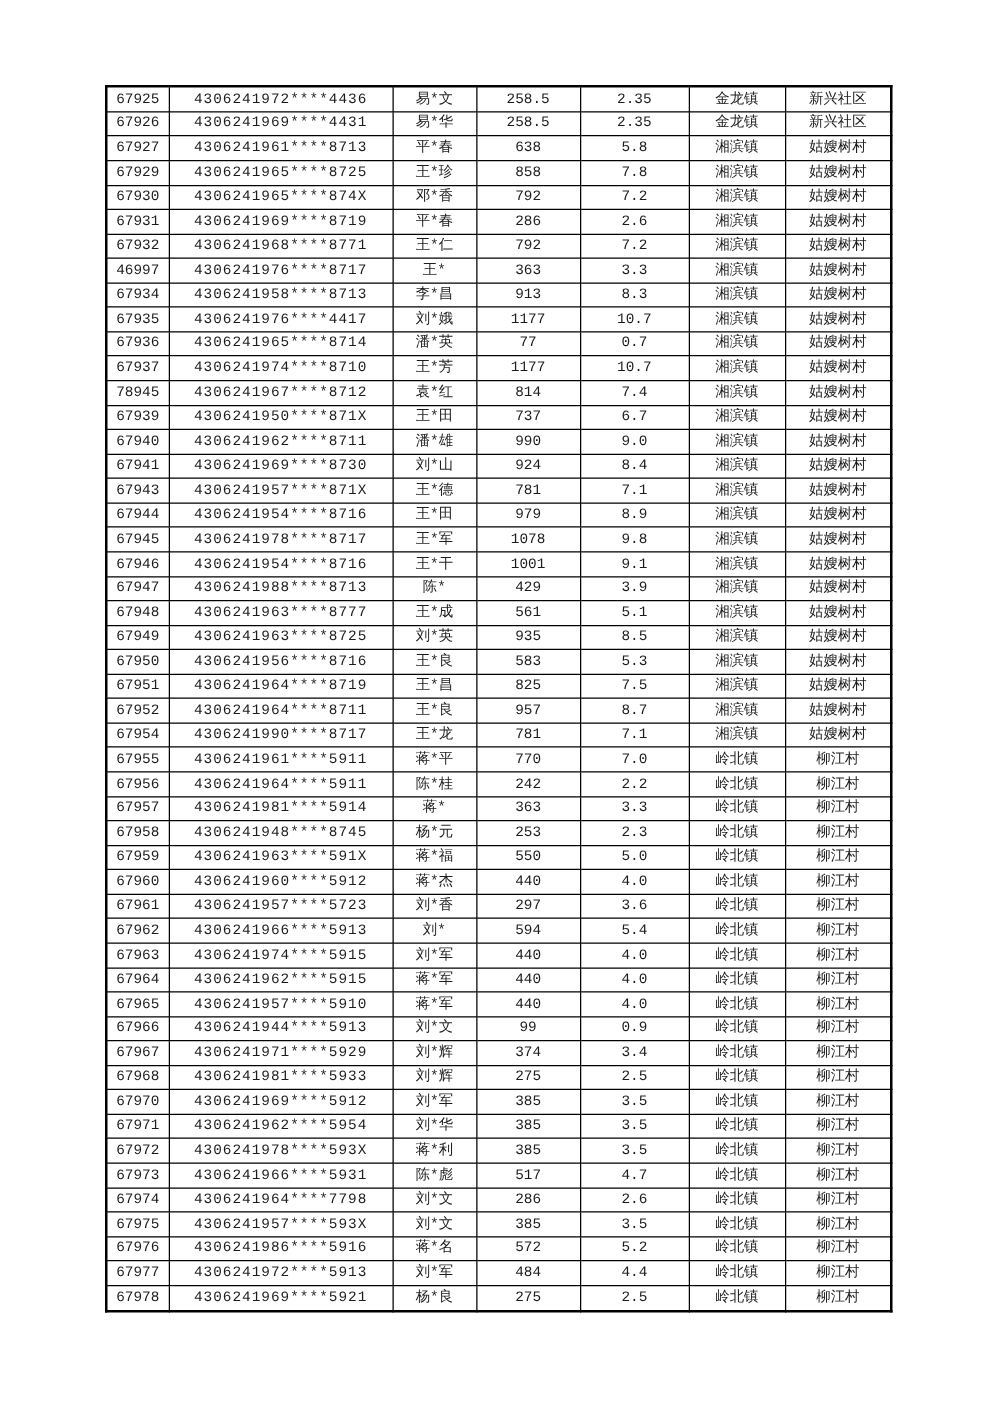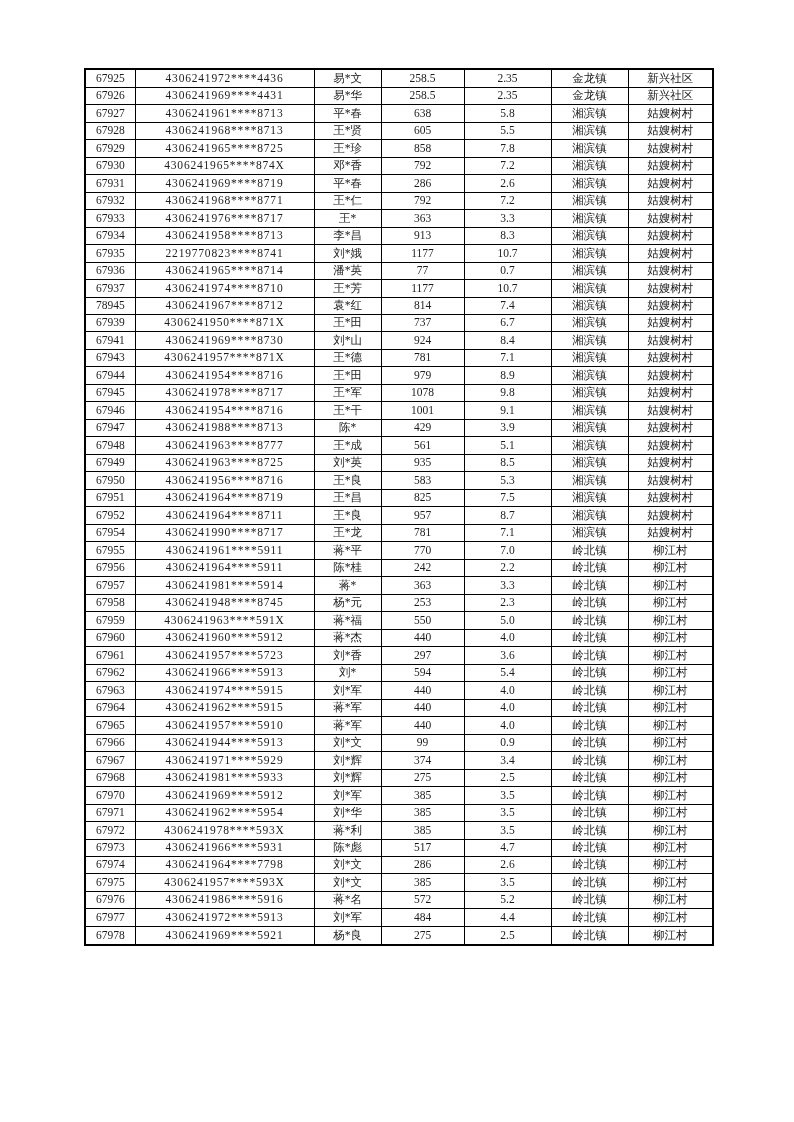--- a/index.html
+++ b/index.html
@@ -13,24 +13,25 @@
     height: 1122px;
     background: #ffffff;
     overflow: hidden;
     font-family: "Liberation Serif", "DejaVu Serif", serif;
   }
   table.data-table {
     position: absolute;
     left: 84px;
     top: 68px;
     width: 628px;
-    height: 878px;
+    height: 982px;
     border-collapse: collapse;
     table-layout: fixed;
     border: 2px solid #000000;
+    font-family: Liberation Mono, monospace;
   }
   table.data-table td {
     border: 1px solid #000000;
     text-align: center;
     vertical-align: middle;
     font-size: 11.5px;
     color: #1c1c1c;
     padding: 0;
     white-space: nowrap;
     overflow: hidden;
@@ -83,29 +84,20 @@
         <tr>
           <td>67927</td>
           <td class="id-cell">4306241961****8713</td>
           <td>平*春</td>
           <td>638</td>
           <td>5.8</td>
           <td>湘滨镇</td>
           <td>姑嫂树村</td>
         </tr>
         <tr>
-          <td>67928</td>
-          <td class="id-cell">4306241968****8713</td>
-          <td>王*贤</td>
-          <td>605</td>
-          <td>5.5</td>
-          <td>湘滨镇</td>
-          <td>姑嫂树村</td>
-        </tr>
-        <tr>
           <td>67929</td>
           <td class="id-cell">4306241965****8725</td>
           <td>王*珍</td>
           <td>858</td>
           <td>7.8</td>
           <td>湘滨镇</td>
           <td>姑嫂树村</td>
         </tr>
         <tr>
           <td>67930</td>
@@ -128,40 +120,40 @@
         <tr>
           <td>67932</td>
           <td class="id-cell">4306241968****8771</td>
           <td>王*仁</td>
           <td>792</td>
           <td>7.2</td>
           <td>湘滨镇</td>
           <td>姑嫂树村</td>
         </tr>
         <tr>
-          <td>67933</td>
+          <td>46997</td>
           <td class="id-cell">4306241976****8717</td>
           <td>王*</td>
           <td>363</td>
           <td>3.3</td>
           <td>湘滨镇</td>
           <td>姑嫂树村</td>
         </tr>
         <tr>
           <td>67934</td>
           <td class="id-cell">4306241958****8713</td>
           <td>李*昌</td>
           <td>913</td>
           <td>8.3</td>
           <td>湘滨镇</td>
           <td>姑嫂树村</td>
         </tr>
         <tr>
           <td>67935</td>
-          <td class="id-cell">2219770823****8741</td>
+          <td class="id-cell">4306241976****4417</td>
           <td>刘*娥</td>
           <td>1177</td>
           <td>10.7</td>
           <td>湘滨镇</td>
           <td>姑嫂树村</td>
         </tr>
         <tr>
           <td>67936</td>
           <td class="id-cell">4306241965****8714</td>
           <td>潘*英</td>
@@ -191,20 +183,29 @@
         <tr>
           <td>67939</td>
           <td class="id-cell">4306241950****871X</td>
           <td>王*田</td>
           <td>737</td>
           <td>6.7</td>
           <td>湘滨镇</td>
           <td>姑嫂树村</td>
         </tr>
         <tr>
+          <td>67940</td>
+          <td class="id-cell">4306241962****8711</td>
+          <td>潘*雄</td>
+          <td>990</td>
+          <td>9.0</td>
+          <td>湘滨镇</td>
+          <td>姑嫂树村</td>
+        </tr>
+        <tr>
           <td>67941</td>
           <td class="id-cell">4306241969****8730</td>
           <td>刘*山</td>
           <td>924</td>
           <td>8.4</td>
           <td>湘滨镇</td>
           <td>姑嫂树村</td>
         </tr>
         <tr>
           <td>67943</td>

